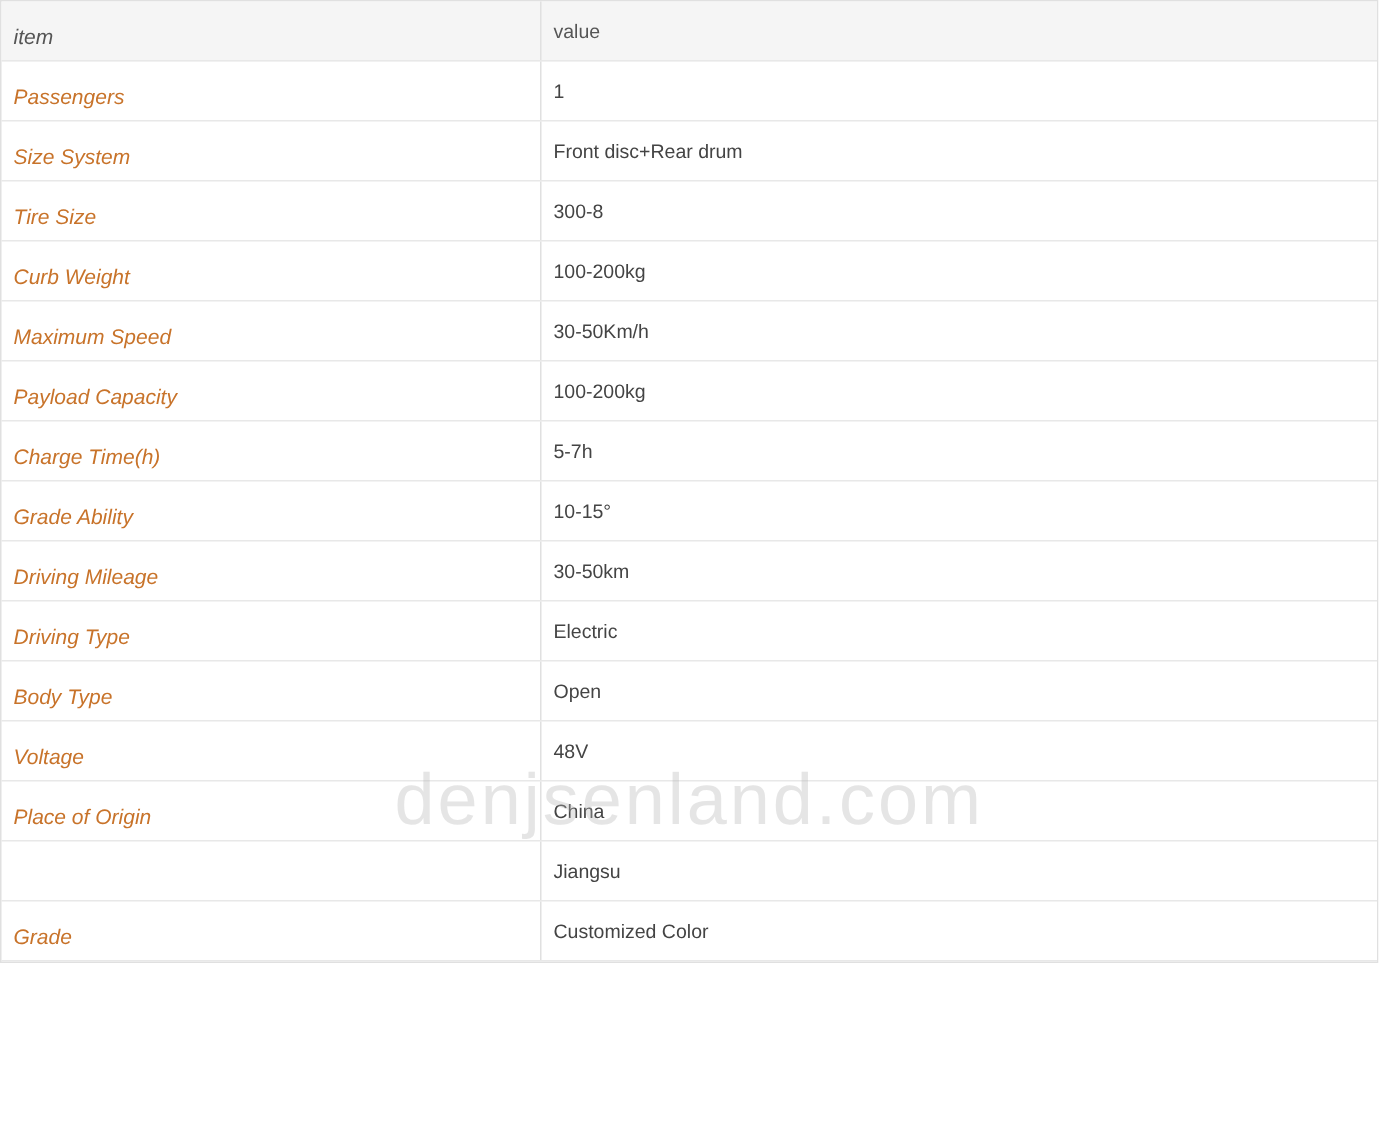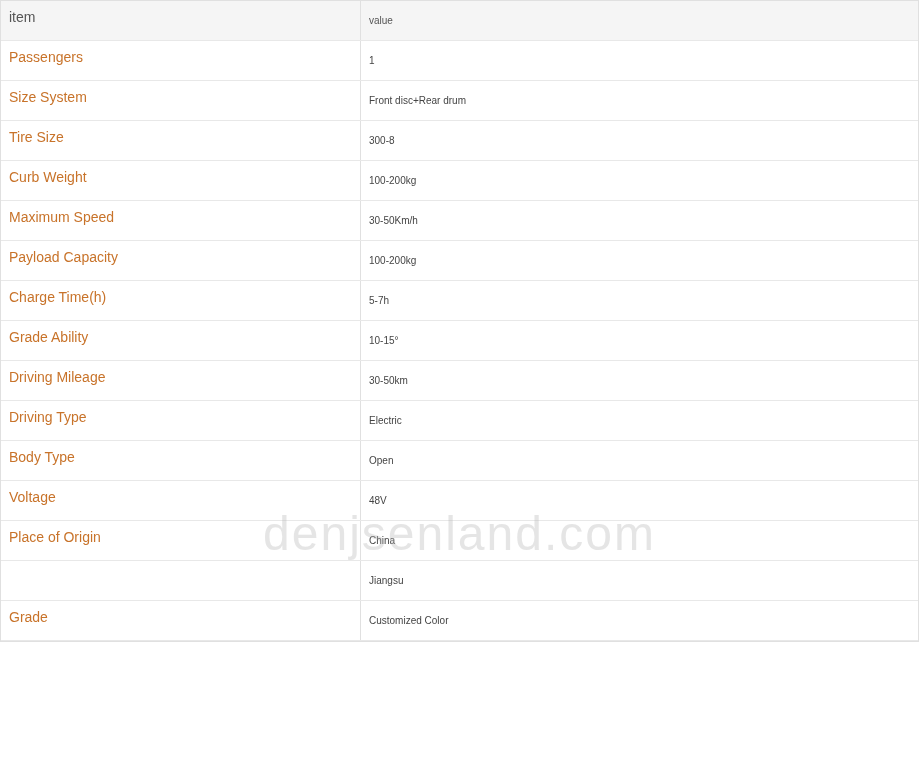--- a/index.html
+++ b/index.html
@@ -33,28 +33,29 @@
     }
 
     .cell-item {
       width: 360px;
       min-width: 360px;
       padding: 8px 8px;
       border-right: 1px solid #e0e0e0;
       color: #c8732a;
       font-size: 14px;
       display: flex;
-      align-items: flex-start;
+      align-items: flex-end;
+      font-style: italic;
     }
 
     .cell-value {
       flex: 1;
       padding: 10px 8px;
       color: #444444;
-      font-size: 10px;
+      font-size: 13px;
       display: flex;
       align-items: center;
     }
 
     .header-row .cell-item,
     .header-row .cell-value {
       color: #555555;
       font-weight: normal;
     }
 

